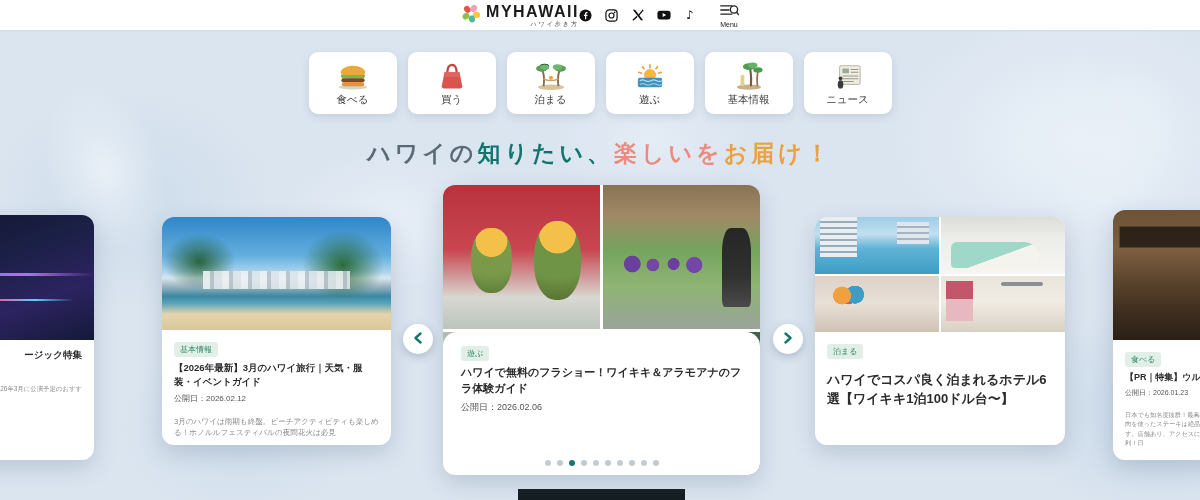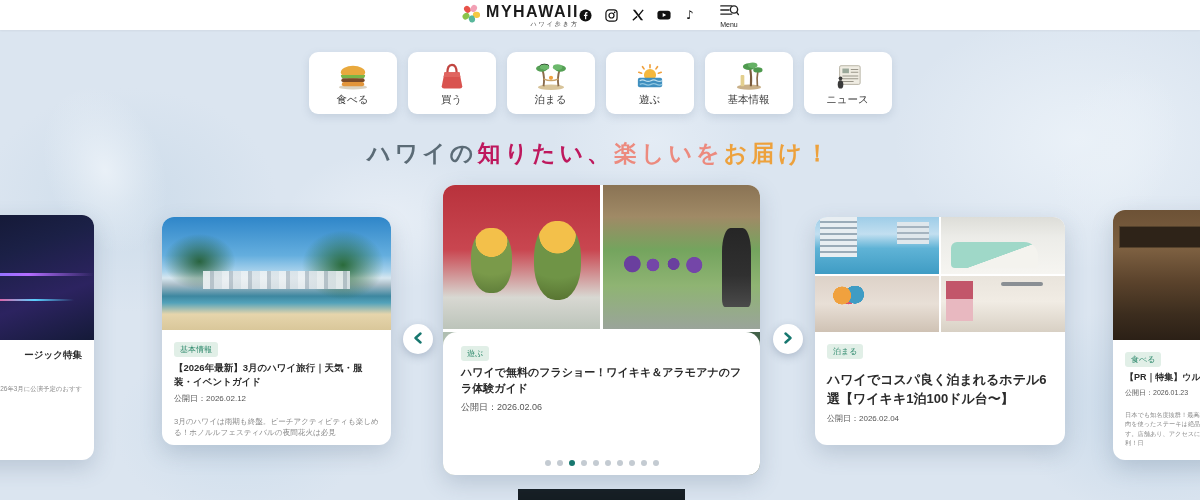--- a/index.html
+++ b/index.html
@@ -322,21 +322,21 @@
           </g>
           <ellipse cx="8" cy="24" rx="3" ry="4.5" fill="#3a3a3a"></ellipse>
           <circle cx="8" cy="17.5" r="2" fill="#3a3a3a"></circle>
         </svg>
       </span>
       <span class="cat-label">ニュース</span>
     </div>
   </div>
 
   <div class="headline">
-    <span class="hl-part" style="color: rgb(91, 107, 118);">ハワイの</span><span class="hl-part" style="color: #be185d;">知りたい、</span><span class="hl-part" style="color: rgb(236, 138, 126);">楽しいを</span><span class="hl-part" style="color: rgb(237, 161, 60);">お届け！</span>
+    <span class="hl-part" style="color: rgb(91, 107, 118);">ハワイの</span><span class="hl-part" style="color: #0f766e;">知りたい、</span><span class="hl-part" style="color: rgb(236, 138, 126);">楽しいを</span><span class="hl-part" style="color: rgb(237, 161, 60);">お届け！</span>
   </div>
 
   <div class="card card-farleft">
     <div class="img"></div>
     <div class="card-body">
       <div class="card-title">ージック特集</div>
       <div class="card-desc">026年3月に公演予定のおすす</div>
     </div>
   </div>
 
@@ -383,21 +383,20 @@
   <div class="card card-right">
     <div class="imgs">
       <div class="tile tile-pool"></div>
       <div class="tile tile-bed"></div>
       <div class="tile tile-room"></div>
       <div class="tile tile-room2"></div>
     </div>
     <div class="card-body">
       <span class="badge">泊まる</span>
       <div class="card-title">ハワイでコスパ良く泊まれるホテル6選【ワイキキ1泊100ドル台〜】</div>
-      <div class="card-date">公開日：2026.02.04</div>
     </div>
   </div>
 
   <div class="card card-farright">
     <div class="img"></div>
     <div class="card-body">
       <span class="badge">食べる</span>
       <div class="card-title">【PR｜特集】ウルフ</div>
       <div class="card-date">公開日：2026.01.23</div>
       <div class="card-desc">日本でも知名度抜群！最高級の肉を使ったステーキは絶品です。店舗あり、アクセスにも便利！日</div>

